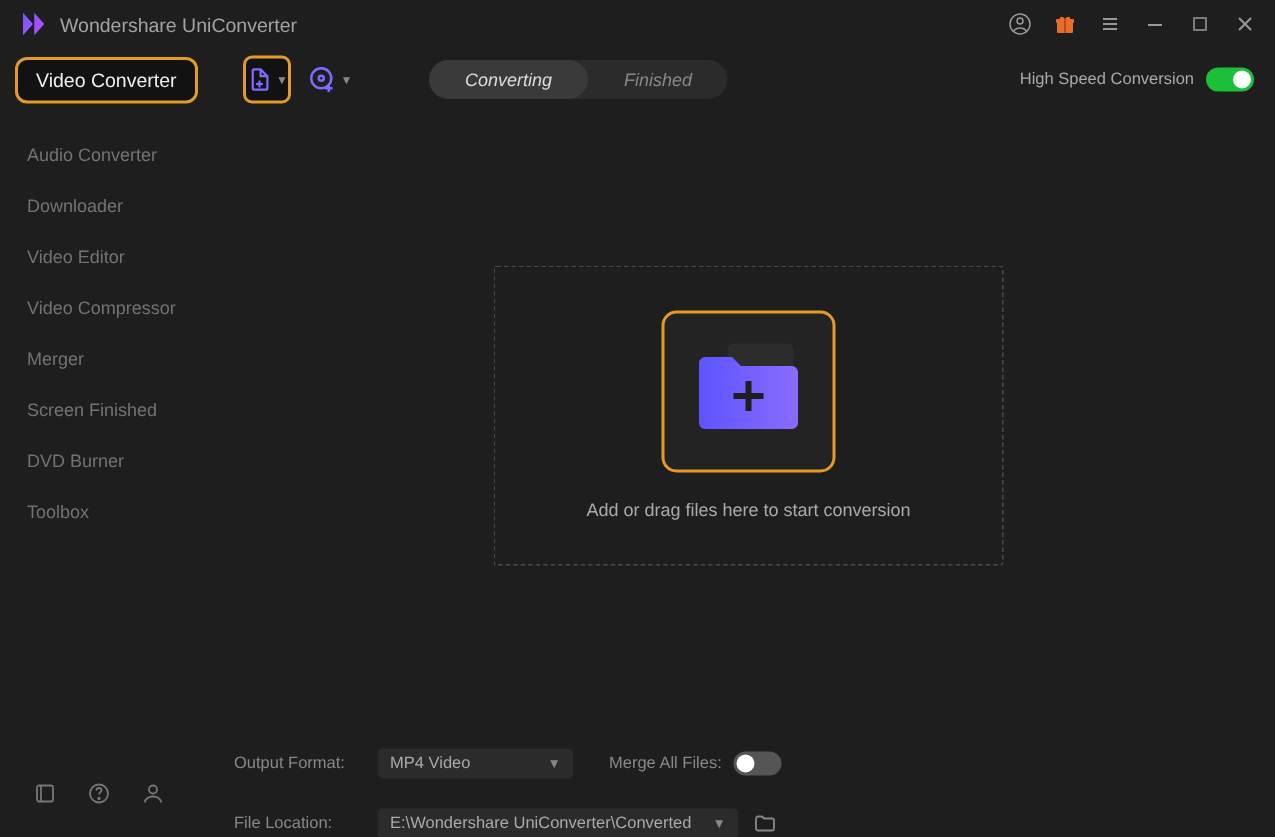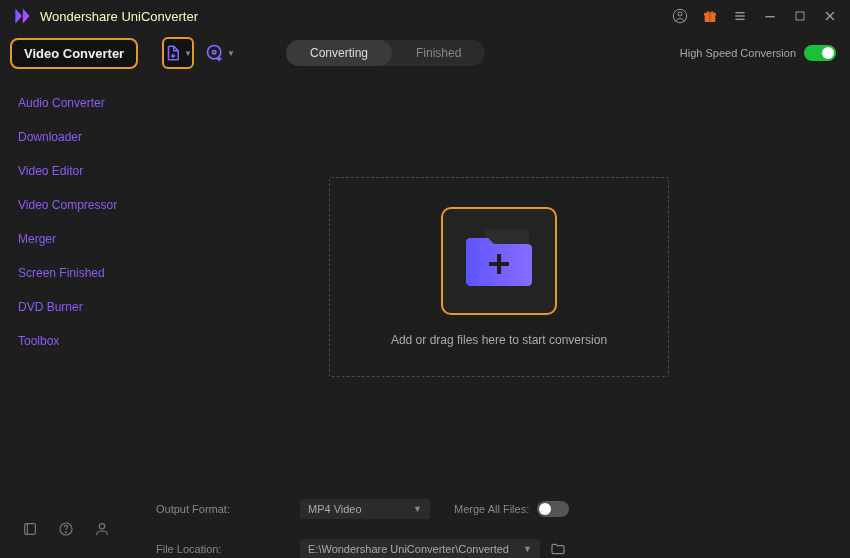--- a/index.html
+++ b/index.html
@@ -1,54 +1,54 @@
 <!DOCTYPE html>
 <html><head>
   <meta charset="utf-8">
   <style>
     * { box-sizing: border-box; margin: 0; padding: 0; font-family: -apple-system, "Segoe UI", Arial, sans-serif; }
     body { width: 850px; height: 558px; background: #1e1e1e; color: #999; overflow: hidden; font-size: 12px; }
     .titlebar { height: 32px; background: #1e1e1e; display: flex; align-items: center; padding: 0 12px; }
     .logo { width: 20px; height: 20px; margin-right: 8px; }
-    .app-title { color: #fef9c3; font-size: 13px; flex: 1; }
+    .app-title { color: #a3a3a3; font-size: 13px; flex: 1; }
     .top-icons { display: flex; gap: 14px; align-items: center; }
     .top-icon { width: 16px; height: 16px; display: flex; align-items: center; justify-content: center; color: #999; cursor: pointer; }
     .top-icon svg { width: 100%; height: 100%; }
     .upper { display: flex; height: 42px; align-items: center; padding-right: 14px; }
     .sidebar-head { width: 148px; display: flex; align-items: center; padding-left: 10px; }
-    .active-tab { border: 2px solid #e6992b; border-radius: 8px; padding: 6px 12px; color: #f0f0f0; font-weight: 700; font-size: 13px; background: #121212; }
+    .active-tab { border: 2px solid #e6992b; border-radius: 8px; padding: 6px 12px; color: #f0f0f0; font-weight: 400; font-size: 13px; background: #121212; }
     .tool-btn { width: 32px; height: 32px; border: 2px solid #e6992b; border-radius: 6px; display: flex; align-items: center; justify-content: center; margin-left: 14px; background: #121212; cursor: pointer; }
     .tool-btn svg { width: 18px; height: 18px; }
     .plain-tool { width: 32px; height: 32px; display: flex; align-items: center; justify-content: center; margin-left: 10px; cursor: pointer; }
     .plain-tool svg { width: 20px; height: 20px; }
     .spacer { flex: 1; }
     .segmented { background: #2b2b2b; border-radius: 16px; height: 26px; display: flex; align-items: center; margin-left: 50px; }
-    .seg { padding: 0 24px; height: 100%; display: flex; align-items: center; color: #888; cursor: pointer; border-radius: 16px; }
+    .seg { padding: 0 24px; height: 100%; display: flex; align-items: center; color: #888; cursor: pointer; border-radius: 16px; font-style: italic; }
     .seg.active { background: #3a3a3a; color: #ddd; }
     .hs { display: flex; align-items: center; gap: 8px; color: #aaa; font-size: 11px; }
     .toggle { width: 32px; height: 16px; background: #1bbf3a; border-radius: 8px; position: relative; cursor: pointer; }
     .toggle .knob { width: 12px; height: 12px; background: #fff; border-radius: 50%; position: absolute; top: 2px; right: 2px; }
     .toggle.off { background: #555; }
     .toggle.off .knob { left: 2px; right: auto; }
     .content { display: flex; height: calc(100% - 32px - 42px - 58px); }
     .sidebar { width: 148px; padding: 12px 0 0 0; }
-    .sidebar .item { padding: 10px 18px; color: #8b5cf6; cursor: pointer; font-size: 12px; }
+    .sidebar .item { padding: 10px 18px; color: #737373; cursor: pointer; font-size: 12px; }
     .main { flex: 1; position: relative; display: flex; align-items: center; justify-content: center; }
     .drop-zone { border: 1px dashed #4a4a4a; border-radius: 2px; width: 340px; height: 200px; display: flex; flex-direction: column; align-items: center; justify-content: center; gap: 18px; position: relative; top: -10px; }
     .folder-box { width: 116px; height: 108px; border: 2px solid #e6992b; border-radius: 10px; display: flex; align-items: center; justify-content: center; cursor: pointer; background: #232323; position: relative; }
     .folder-dark { position: absolute; width: 44px; height: 40px; background: #2c2c2c; border-radius: 4px; top: 20px; right: 26px; }
     .folder-icon { position: relative; }
     .drop-text { color: #aaa; font-size: 12px; }
     .bottombar { height: 58px; display: flex; align-items: stretch; }
     .side-bottom { width: 148px; display: flex; align-items: center; gap: 20px; padding-left: 22px; }
     .side-bottom .mini { width: 16px; height: 16px; color: #777; cursor: pointer; }
     .bottom-main { flex: 1; display: flex; flex-direction: column; justify-content: center; gap: 20px; padding: 6px 18px 6px 8px; }
     .row { display: flex; align-items: center; gap: 10px; font-size: 11px; color: #888; }
     .lbl { width: 86px; }
-    .select { background: #2b2b2b; height: 20px; width: 130px; border-radius: 3px; display: flex; align-items: center; padding: 0 8px; justify-content: space-between; cursor: pointer; color: #aaa; font-size: 11px; margin-left: 48px; }
+    .select { background: #2b2b2b; height: 20px; width: 130px; border-radius: 3px; display: flex; align-items: center; padding: 0 8px; justify-content: space-between; cursor: pointer; color: #aaa; font-size: 11px; }
     .select.wide { width: 240px; }
     .chev { color: #888; font-size: 9px; }
     .merge { display: flex; align-items: center; gap: 8px; margin-left: 14px; }
     .start { position: absolute; right: 18px; bottom: 14px; background: #3a3a3a; color: #666; padding: 8px 22px; border-radius: 16px; font-size: 12px; cursor: default; }
     .folder-open-icon { width: 16px; height: 16px; color: #888; cursor: pointer; }
   </style>
 </head>
 <body>
 
 <div class="titlebar">

